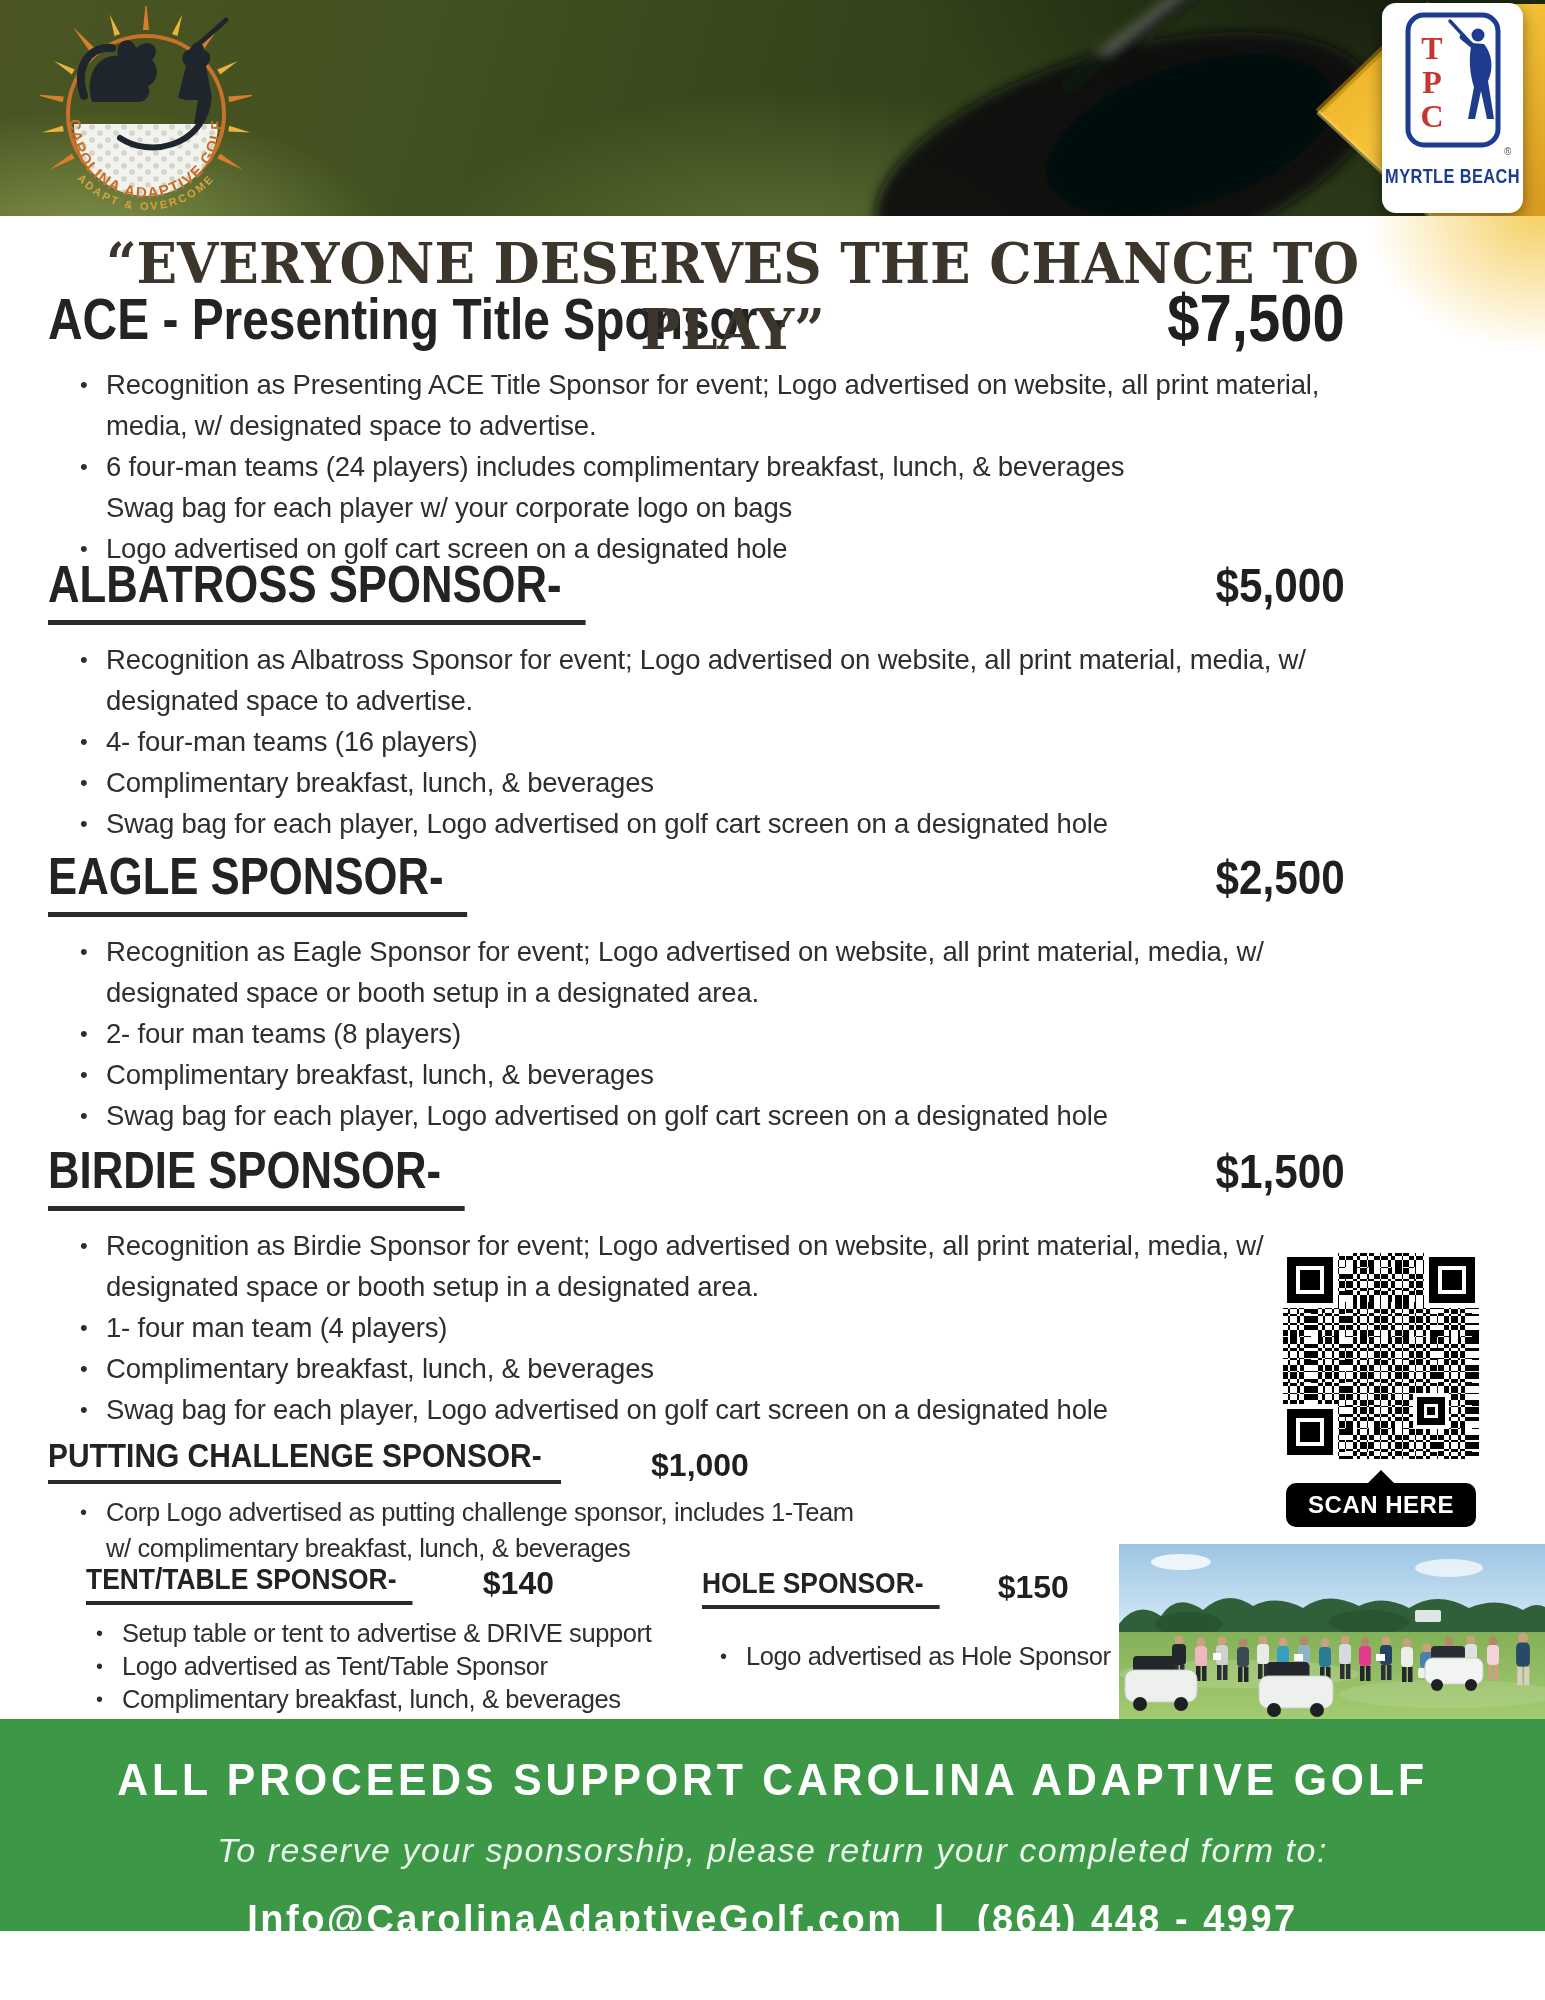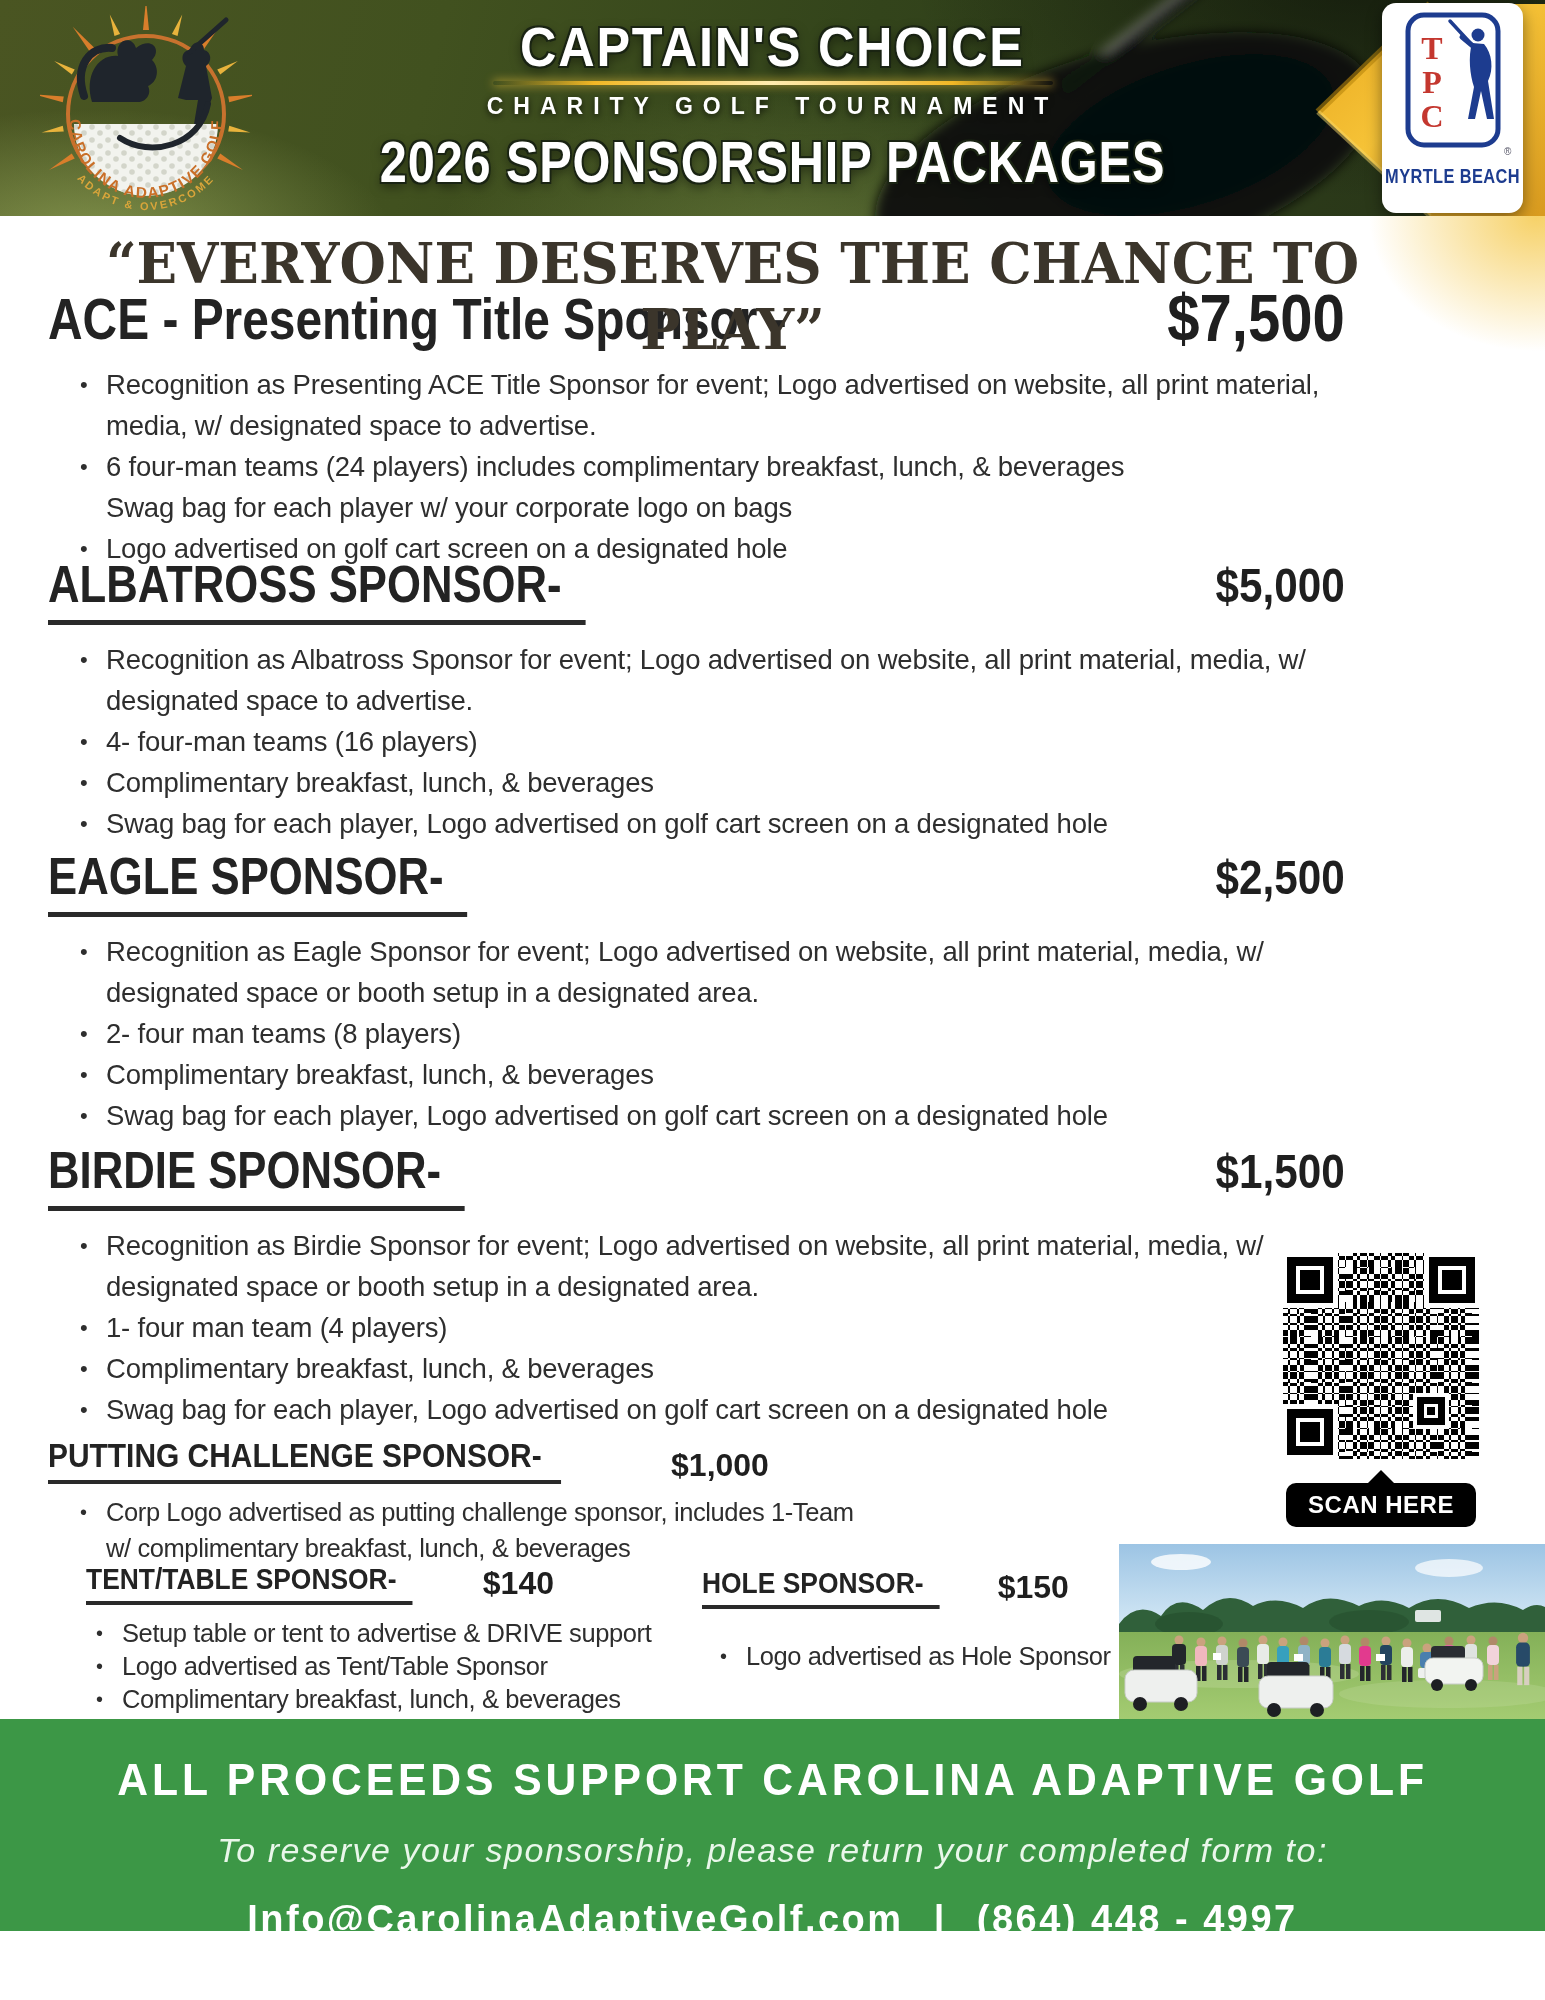--- a/index.html
+++ b/index.html
@@ -50,21 +50,21 @@
   ul.b li{position:relative;padding-left:28px}
   ul.b li::before{content:"•";position:absolute;left:2px;top:0;font-size:.8em}
   ul.b li.cont::before{content:none}
   .sec-ace{top:288px}
   .sec-albatross{top:556px}
   .sec-eagle{top:848px}
   .sec-birdie{top:1142px}
 
   
   .sec-putting{top:1436px;left:48px;right:auto;width:1000px}
-  .p-head{display:flex;align-items:flex-end;gap:40px}
+  .p-head{display:flex;align-items:flex-end;gap:20px}
   h3{font-size:34px;line-height:38px;font-weight:800;color:#232323;display:inline-block;white-space:nowrap;
      border-bottom:4px solid #2a2a2a;padding:0 22px 6px 0;transform:scaleX(.88);transform-origin:0 50%}
   .price-s{font-size:32px;font-weight:800;color:#1f1f1f;white-space:nowrap}
   ul.s{list-style:none;margin:10px 0 0 30px;font-size:25.5px;line-height:36px;letter-spacing:-.4px;color:#2e2e2e}
   ul.s li{position:relative;padding-left:28px}
   ul.s li::before{content:"•";position:absolute;left:2px;top:0;font-size:.78em}
   ul.s li.cont::before{content:none}
   .col-tent{position:absolute;left:64px;top:1562px;width:620px}
   .col-tent .h-row{margin-left:22px}
   .col-hole{position:absolute;left:688px;top:1566px;width:430px}
@@ -167,26 +167,20 @@
       <path id="arcIn" d="M30,116 A76,76 0 0 0 182,116" fill="none"></path>
       <path id="arcOut" d="M14,112 A92,92 0 0 0 198,112" fill="none"></path>
       <text font-size="15.5" font-weight="bold" fill="#c96f28" letter-spacing="1.5" font-family="Liberation Sans,sans-serif">
         <textPath href="#arcIn" startOffset="50%" text-anchor="middle">CAROLINA ADAPTIVE GOLF</textPath>
       </text>
       <text font-size="11" font-weight="bold" fill="#d9a53a" letter-spacing="2.5" font-family="Liberation Sans,sans-serif">
         <textPath href="#arcOut" startOffset="50%" text-anchor="middle">ADAPT &amp; OVERCOME</textPath>
       </text>
     </svg>
 
-    <div class="titles">
-      <div><span class="t1">CAPTAIN'S CHOICE</span></div>
-      <div class="divider"></div>
-      <div class="t2">CHARITY GOLF TOURNAMENT</div>
-      <div><span class="t3">2026 SPONSORSHIP PACKAGES</span></div>
-    </div>
 
     <div class="tpc-card">
       <svg viewBox="0 0 141 210" width="141" height="210">
         <rect x="26" y="12" width="90" height="130" rx="16" fill="#fff" stroke="#1d3c8f" stroke-width="5"></rect>
         <text x="50" y="56" font-size="32" font-weight="bold" font-family="Liberation Serif,serif" fill="#c4372f" text-anchor="middle">T</text>
         <text x="50" y="90" font-size="32" font-weight="bold" font-family="Liberation Serif,serif" fill="#c4372f" text-anchor="middle">P</text>
         <text x="50" y="124" font-size="32" font-weight="bold" font-family="Liberation Serif,serif" fill="#c4372f" text-anchor="middle">C</text>
         <g fill="#1d3c8f">
           <circle cx="96" cy="32" r="6.5"></circle>
           <path d="M90,40 C86,54 88,72 92,84 L86,116 L93,116 L99,88 L105,116 L112,116 L106,78 C112,66 110,50 102,41 Z"></path>

